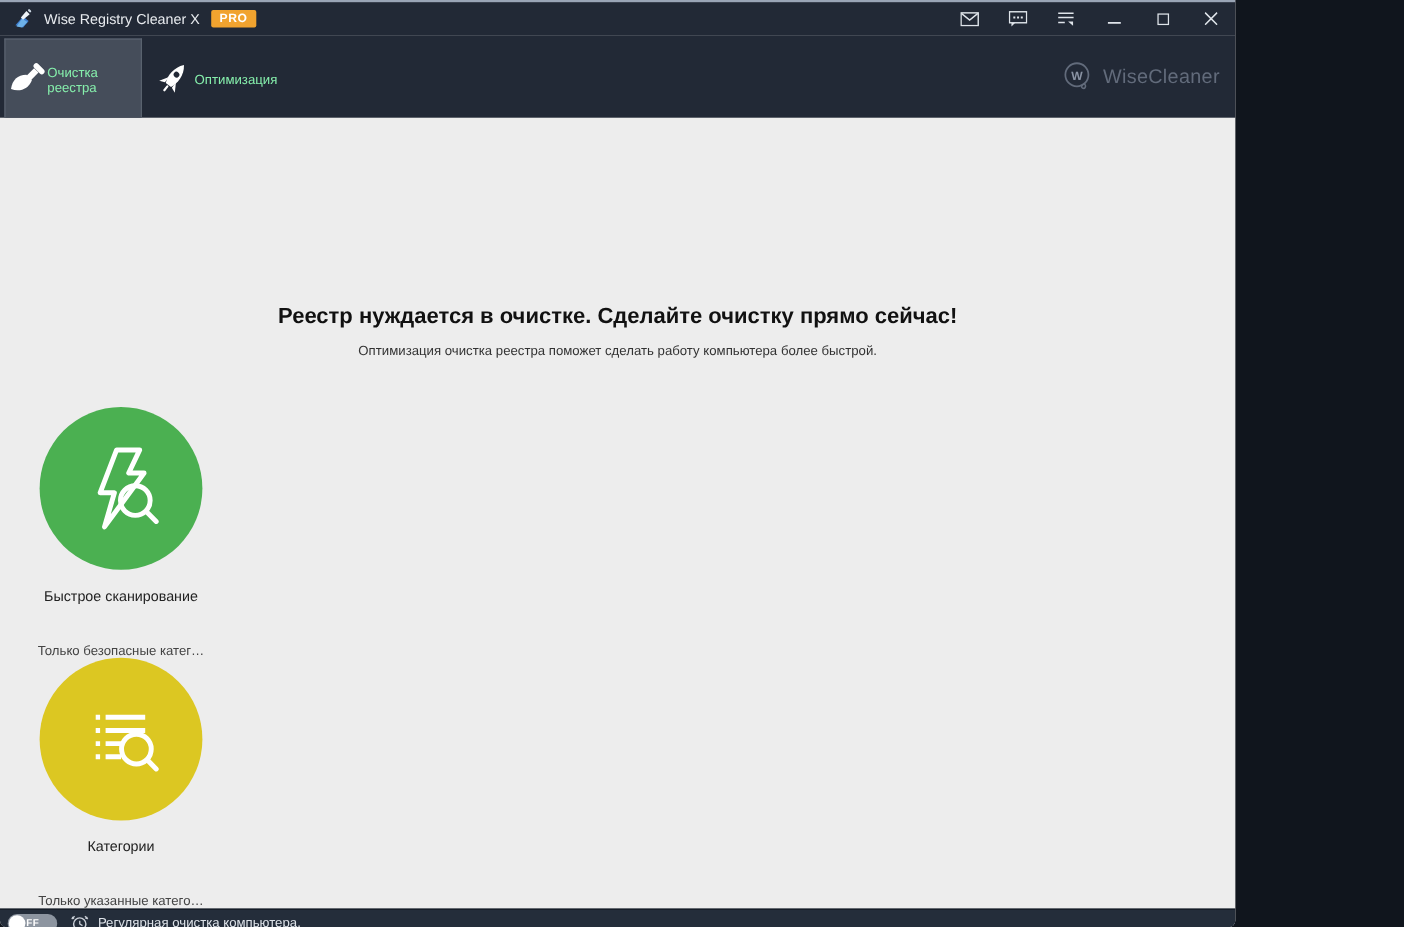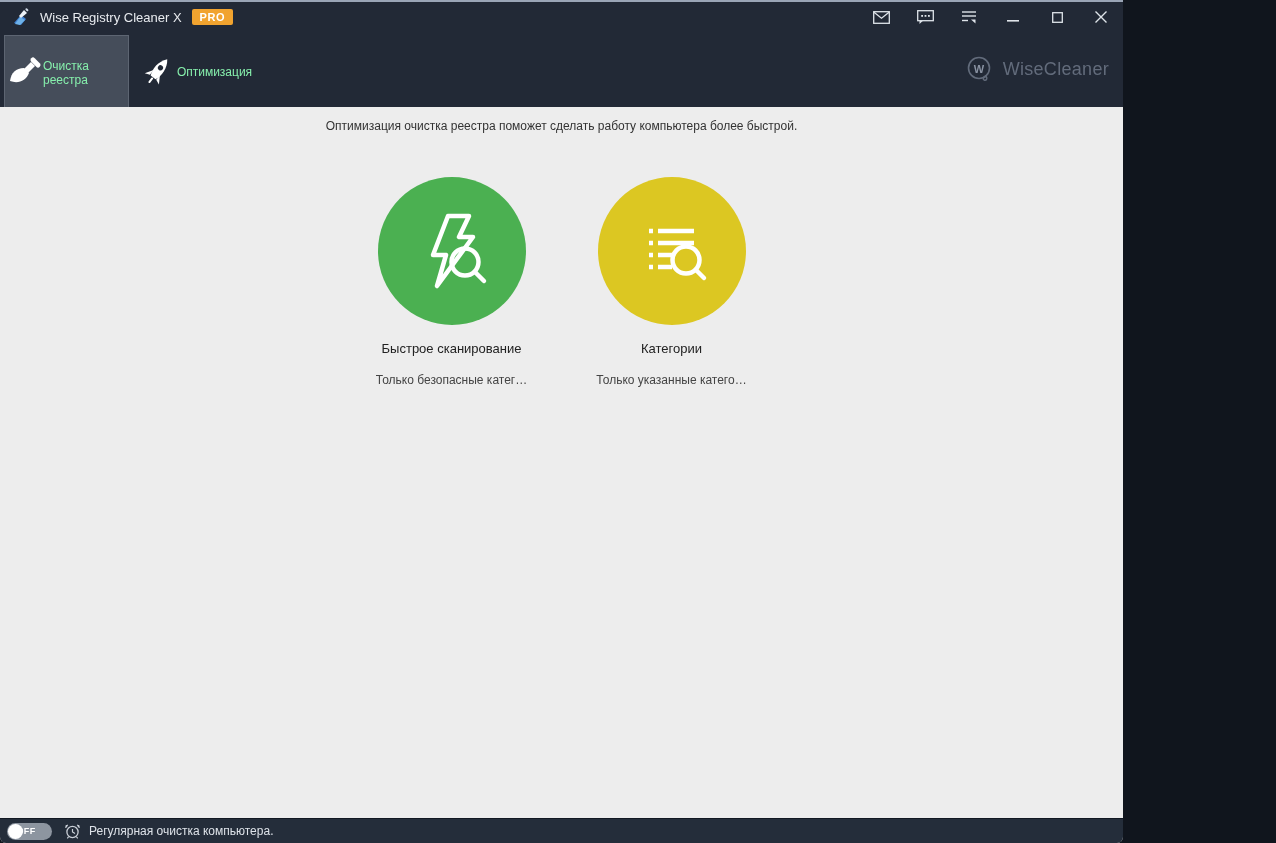--- a/index.html
+++ b/index.html
@@ -21,25 +21,25 @@
   .nav-tab .tab-icon { height:40px; display:flex; align-items:center; justify-content:center; }
   .nav-tab .tab-label { font-size:12px; margin-top:2px; }
   .nav-tab.active { background:#454d5a; border:1px solid #5d6572; border-bottom:none; }
   .brand { position:absolute; right:14px; top:0; height:75px; display:flex; align-items:center; gap:8px; color:#626b7b; }
   .brand-name { font-size:18px; letter-spacing:.3px; }
 
   
   .content { flex:1; background:#ededed; text-align:center; }
   .heading { padding-top:170px; font-size:20px; font-weight:bold; color:#111111; }
   .subheading { margin-top:12px; font-size:12px; color:#333333; }
-  .options { margin-top:44px; display:flex; justify-content:center; }
+  .options { margin-top:44px; display:flex; justify-content:center;flex-direction:column; }
   .option { width:220px; display:flex; flex-direction:column; align-items:center; cursor:pointer; }
   .circle { width:148px; height:148px; border-radius:50%; display:flex; align-items:center; justify-content:center; }
   .opt-label { margin-top:16px; font-size:13px; color:#222222; }
-  .opt-desc { margin-top:17px; font-size:12px; color:#444444; }
+  .opt-desc { margin-top:35px; font-size:12px; color:#444444; }
 
   
   .statusbar { height:25px; background:#242d3a; border-top:1px solid #121822; display:flex; align-items:center; padding-left:7px; flex-shrink:0; }
   .toggle { width:45px; height:17px; background:#8d95a0; border-radius:9px; position:relative; display:flex; align-items:center; justify-content:center; padding-right:7px; cursor:pointer; }
   .toggle-knob { position:absolute; left:1px; top:1px; width:15px; height:15px; border-radius:50%; background:#ffffff; }
   .toggle-label { color:#ffffff; font-size:9px; font-weight:bold; letter-spacing:.4px; }
   .status-alarm { margin:0 8px 0 12px; display:flex; align-items:center; }
   .status-text { color:#dde2e8; font-size:12px; }
 </style>
 </head>
@@ -132,20 +132,21 @@
       <svg width="30" height="30" viewBox="0 0 30 30">
         <circle cx="14" cy="13" r="10.5" fill="none" stroke="#626b7b" stroke-width="1.6"></circle>
         <path d="M21 21 C23 24 21 26 19 25 C17.5 24.2 18.5 22 21 21 Z" fill="none" stroke="#626b7b" stroke-width="1.4"></path>
         <text x="14" y="17.5" text-anchor="middle" font-size="11" font-weight="bold" fill="#8a93a3" font-family="Liberation Sans, sans-serif">W</text>
       </svg>
       <span class="brand-name">WiseCleaner</span>
     </div>
   </div>
 
   <div class="content">
+    <div class="heading">Реестр нуждается в очистке. Сделайте очистку прямо сейчас!</div>
     <div class="subheading">Оптимизация очистка реестра поможет сделать работу компьютера более быстрой.</div>
 
     <div class="options">
 
       <div class="option">
         <div class="circle" style="background-color: rgb(75, 176, 81);">
           <svg width="84" height="84" viewBox="0 0 84 84" fill="none" stroke="#ffffff">
             <path d="M38 7 L59 7 L49 28 L63 28 L27 77 L36 46 L23 46 Z" stroke-width="4.5" stroke-linejoin="round"></path>
             <circle cx="55" cy="53" r="13.5" stroke-width="4.5" fill="none"></circle>
             <path d="M65 63 L74 72" stroke-width="4.5" stroke-linecap="round"></path>

